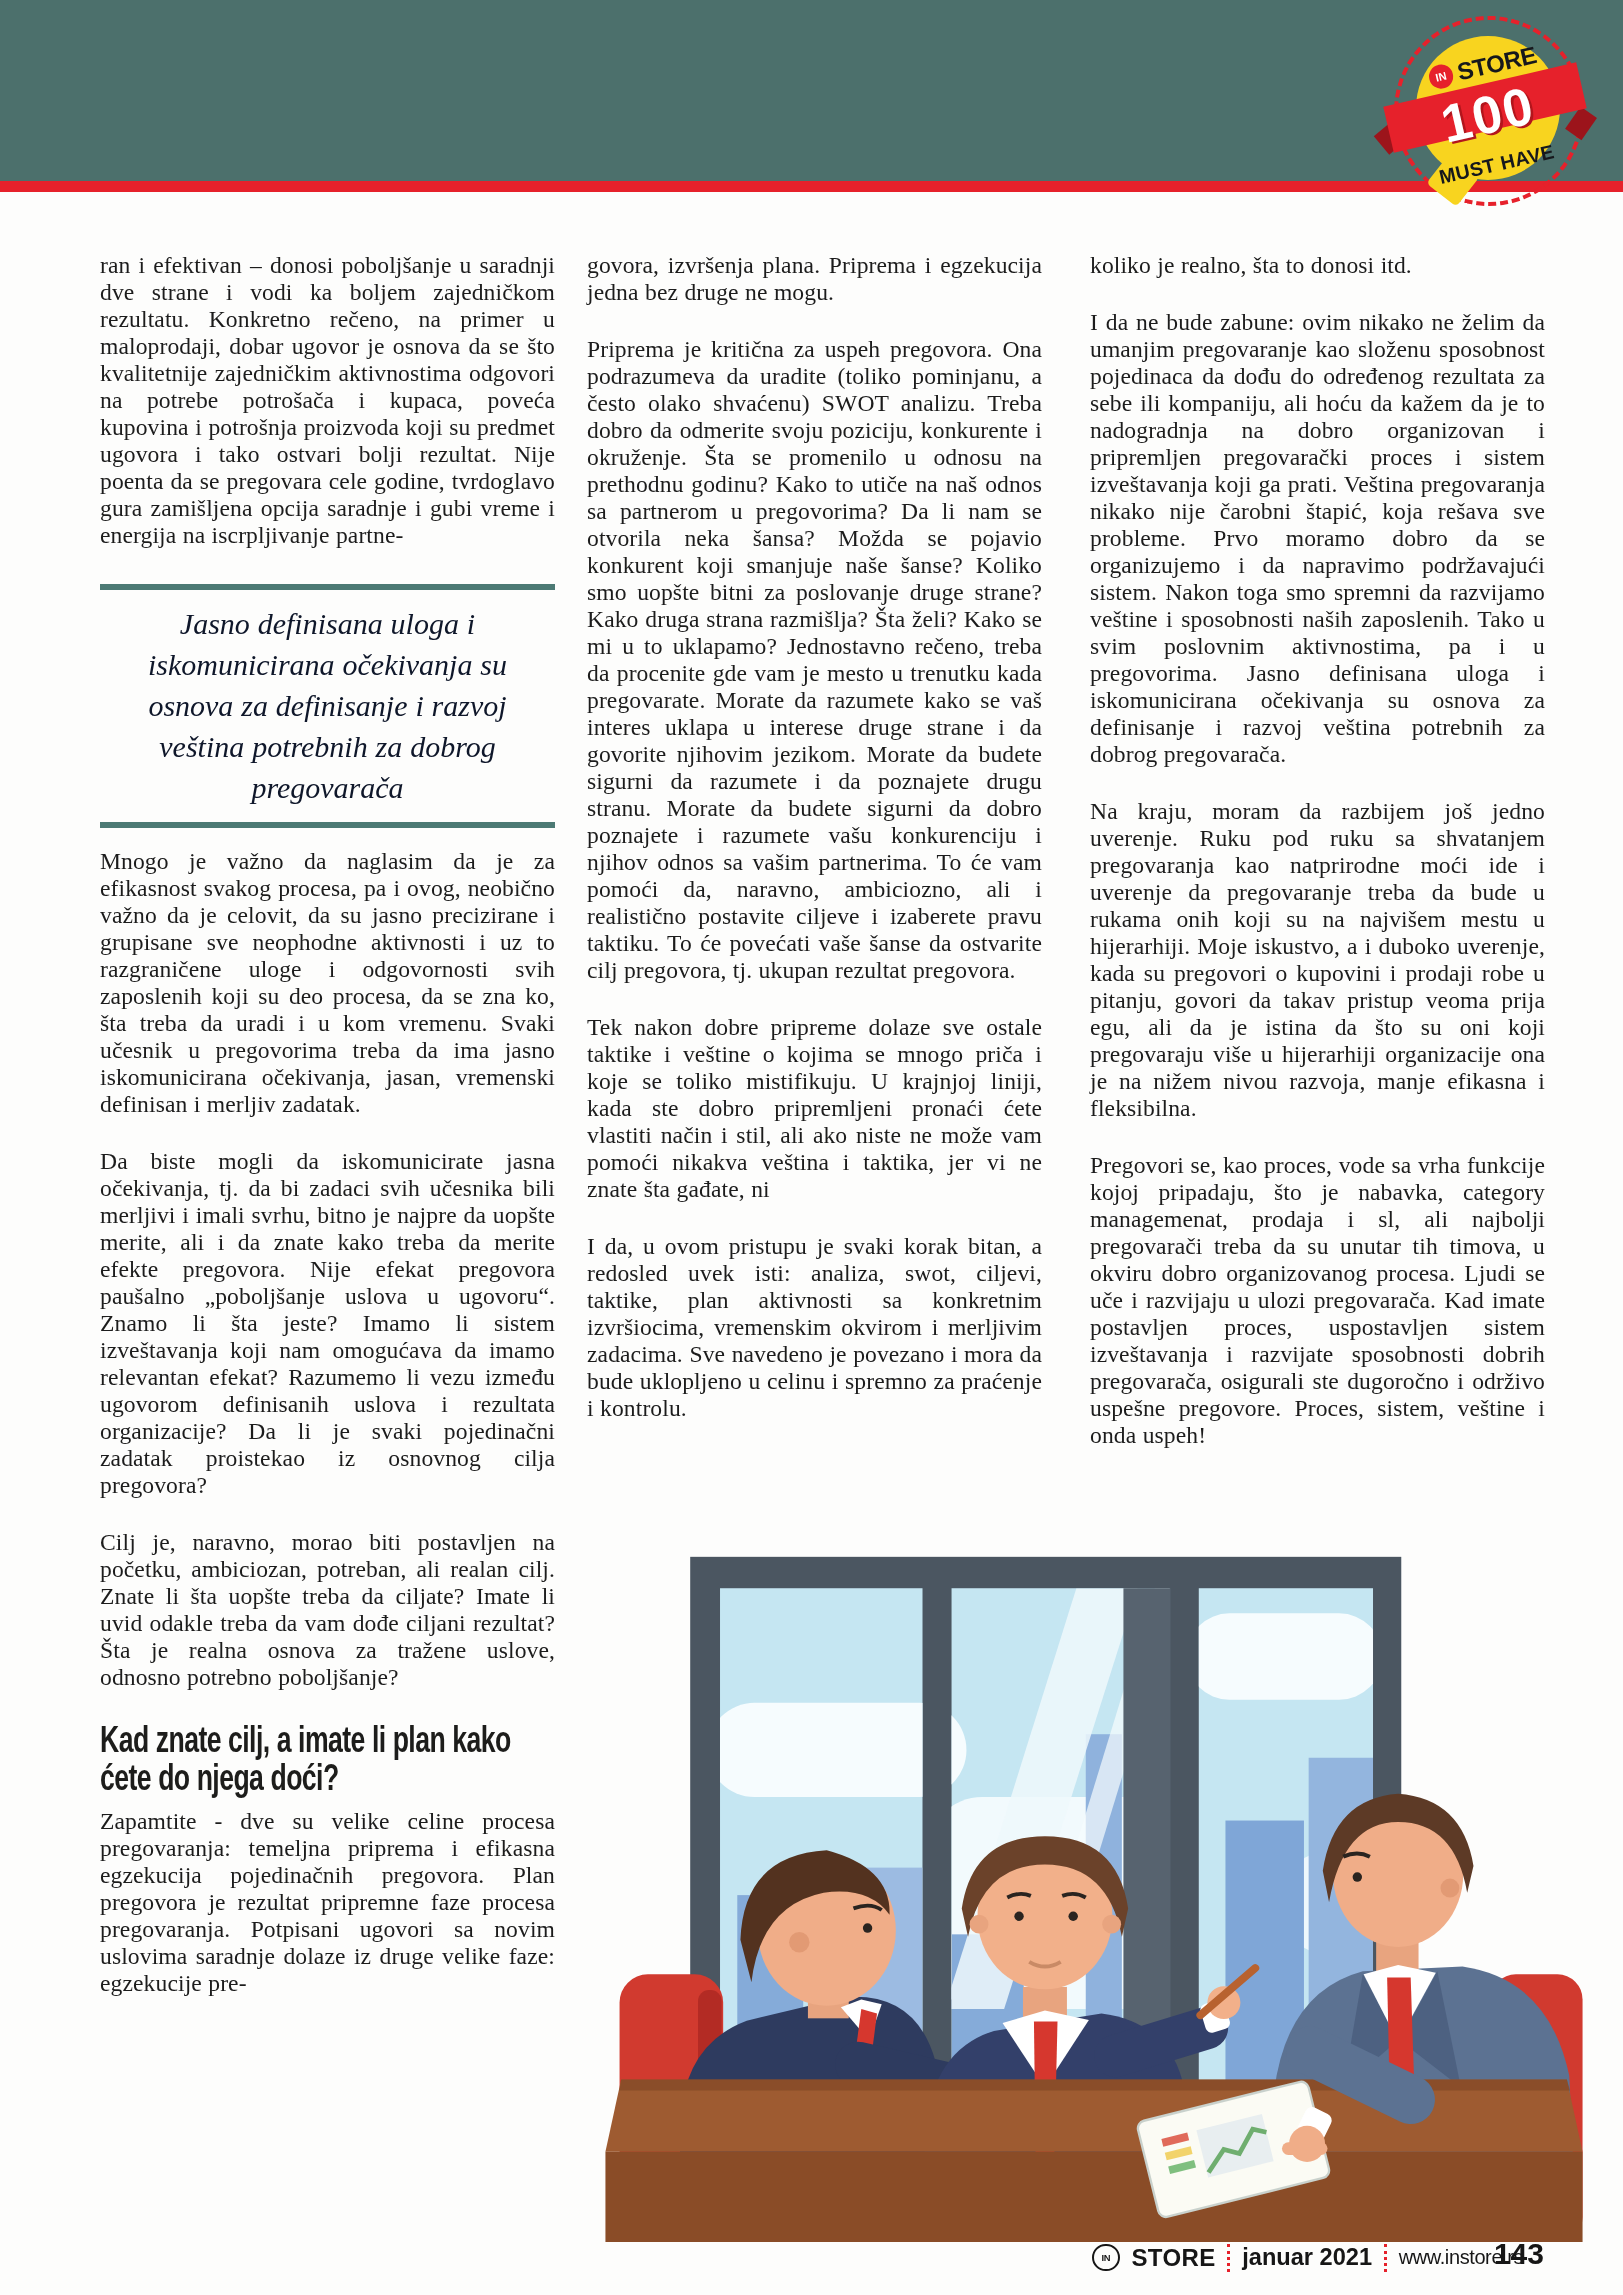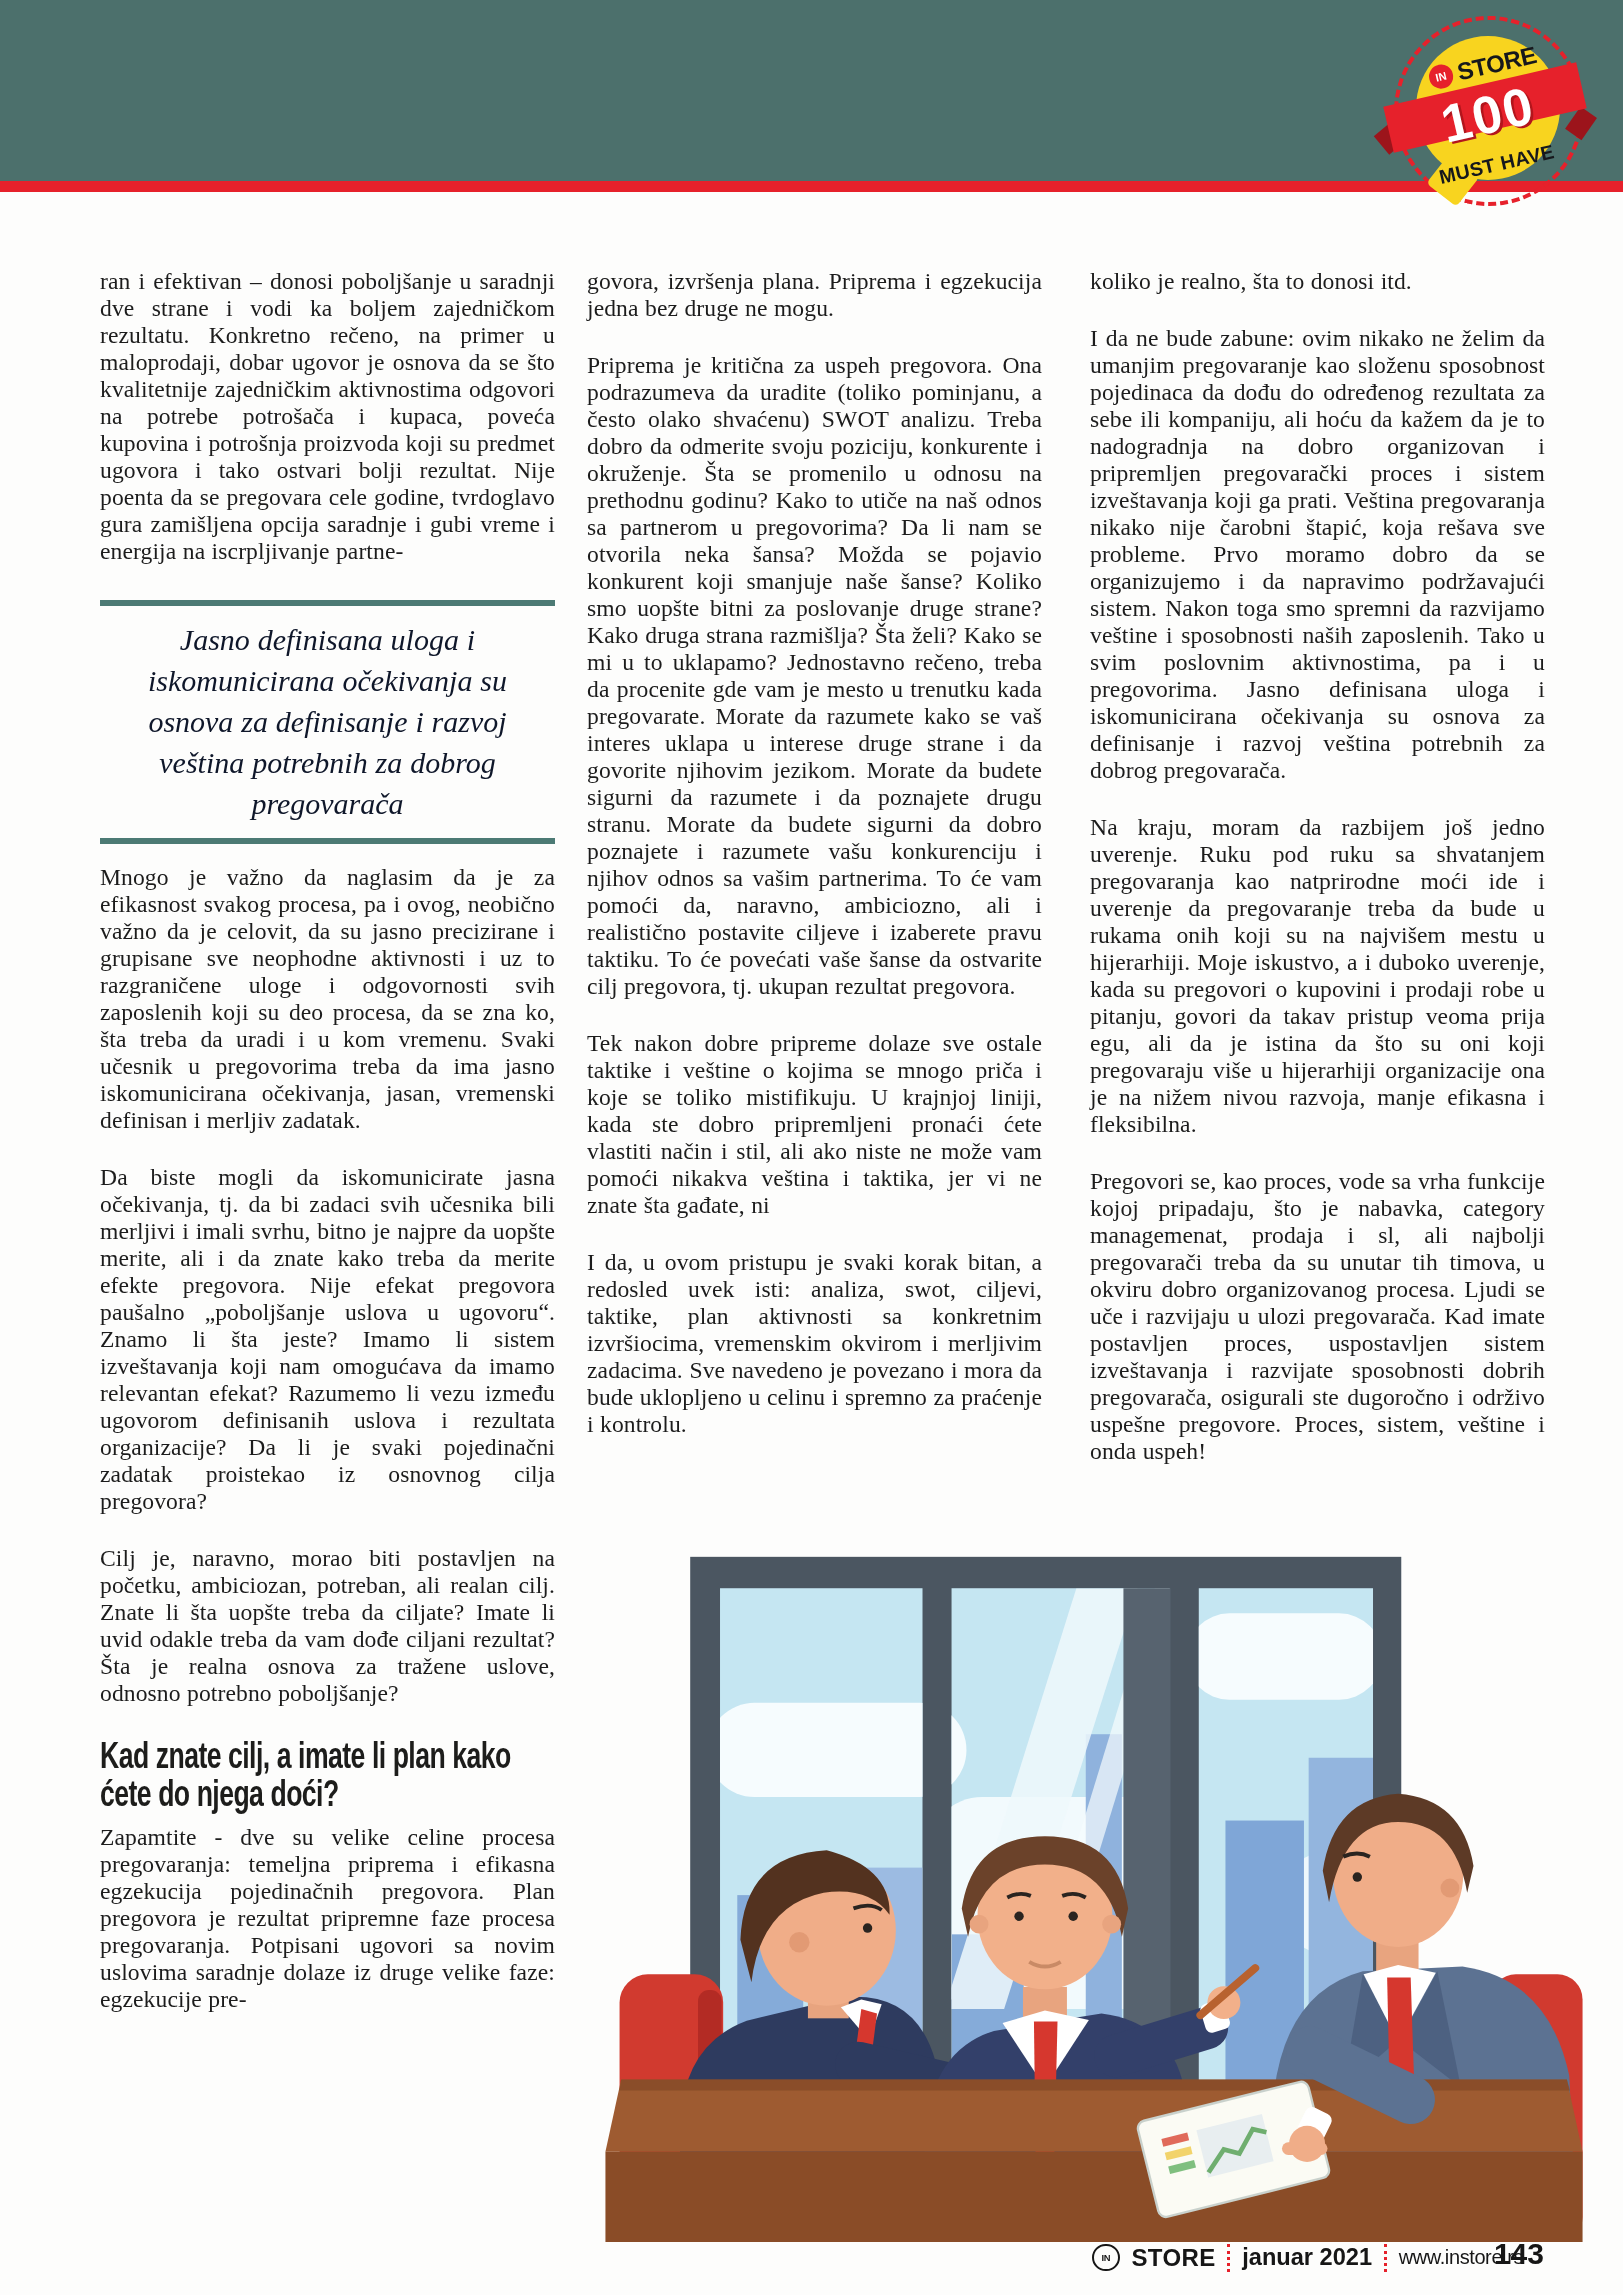--- a/index.html
+++ b/index.html
@@ -17,21 +17,21 @@
   .badge .ribbon-fold-left{position:absolute;left:-12.6px;top:118px;width:20.4px;height:23.6px;background:#9c141b;transform:rotate(-40deg);}
   .badge .ribbon-fold-right{position:absolute;left:179px;top:101px;width:20.4px;height:27px;background:#9c141b;transform:rotate(35deg);}
   .badge .brand-row{position:absolute;left:36px;top:44px;display:flex;align-items:center;gap:5.5px;transform:rotate(-13deg);font-family:"Liberation Sans",sans-serif;}
   .badge .in-dot{width:23.6px;height:23.6px;border-radius:50%;background:#e6212b;color:#fff;font-weight:900;font-size:11px;display:flex;align-items:center;justify-content:center;}
   .badge .brand-store{font-weight:900;font-size:24px;color:#16181c;letter-spacing:-0.4px;}
   .badge .num100{position:absolute;left:49px;top:79px;transform:rotate(-13deg);font-family:"Liberation Sans",sans-serif;
       font-weight:900;font-size:53px;line-height:1;color:#ffffff;letter-spacing:1.6px;text-shadow:2.4px 2.4px 0 #b3151c;}
   .badge .must-have{position:absolute;left:46px;top:144px;transform:rotate(-13deg);font-family:"Liberation Sans",sans-serif;
       font-weight:900;font-size:19.6px;color:#16181c;letter-spacing:0.4px;}
   
-  .col{position:absolute;top:268px;width:455px;font-size:23.6px;line-height:27px;text-align:justify;letter-spacing:0.1px;word-spacing:0.4px;}
+  .col{position:absolute;top:252px;width:455px;font-size:23.6px;line-height:27px;text-align:justify;letter-spacing:0.1px;word-spacing:0.4px;}
   .col-1{left:100px;} .col-2{left:587px;} .col-3{left:1090px;}
   .col p{margin:0 0 30px 0;}
   .pullquote{border-top:6.3px solid #4c7a74;border-bottom:6.3px solid #4c7a74;margin:35px 0 20.4px 0;padding:12.6px 4.7px 14px 4.7px;
       font-style:italic;font-size:30px;line-height:41px;color:#0f172a;text-align:center;letter-spacing:0;}
   .subheading{font-family:"Liberation Sans",sans-serif;font-weight:700;font-size:37px;line-height:38px;letter-spacing:-0.8px;
       color:#1d1d1b;width:632px;transform:scaleX(0.72);transform-origin:left top;margin:3.1px 0 11px 0;text-align:left;}
   
   .illustration{position:absolute;left:605px;top:1538px;width:978px;height:704px;}
   
   .footer{position:absolute;left:1092px;top:2240px;height:35px;display:flex;align-items:center;gap:11.8px;

